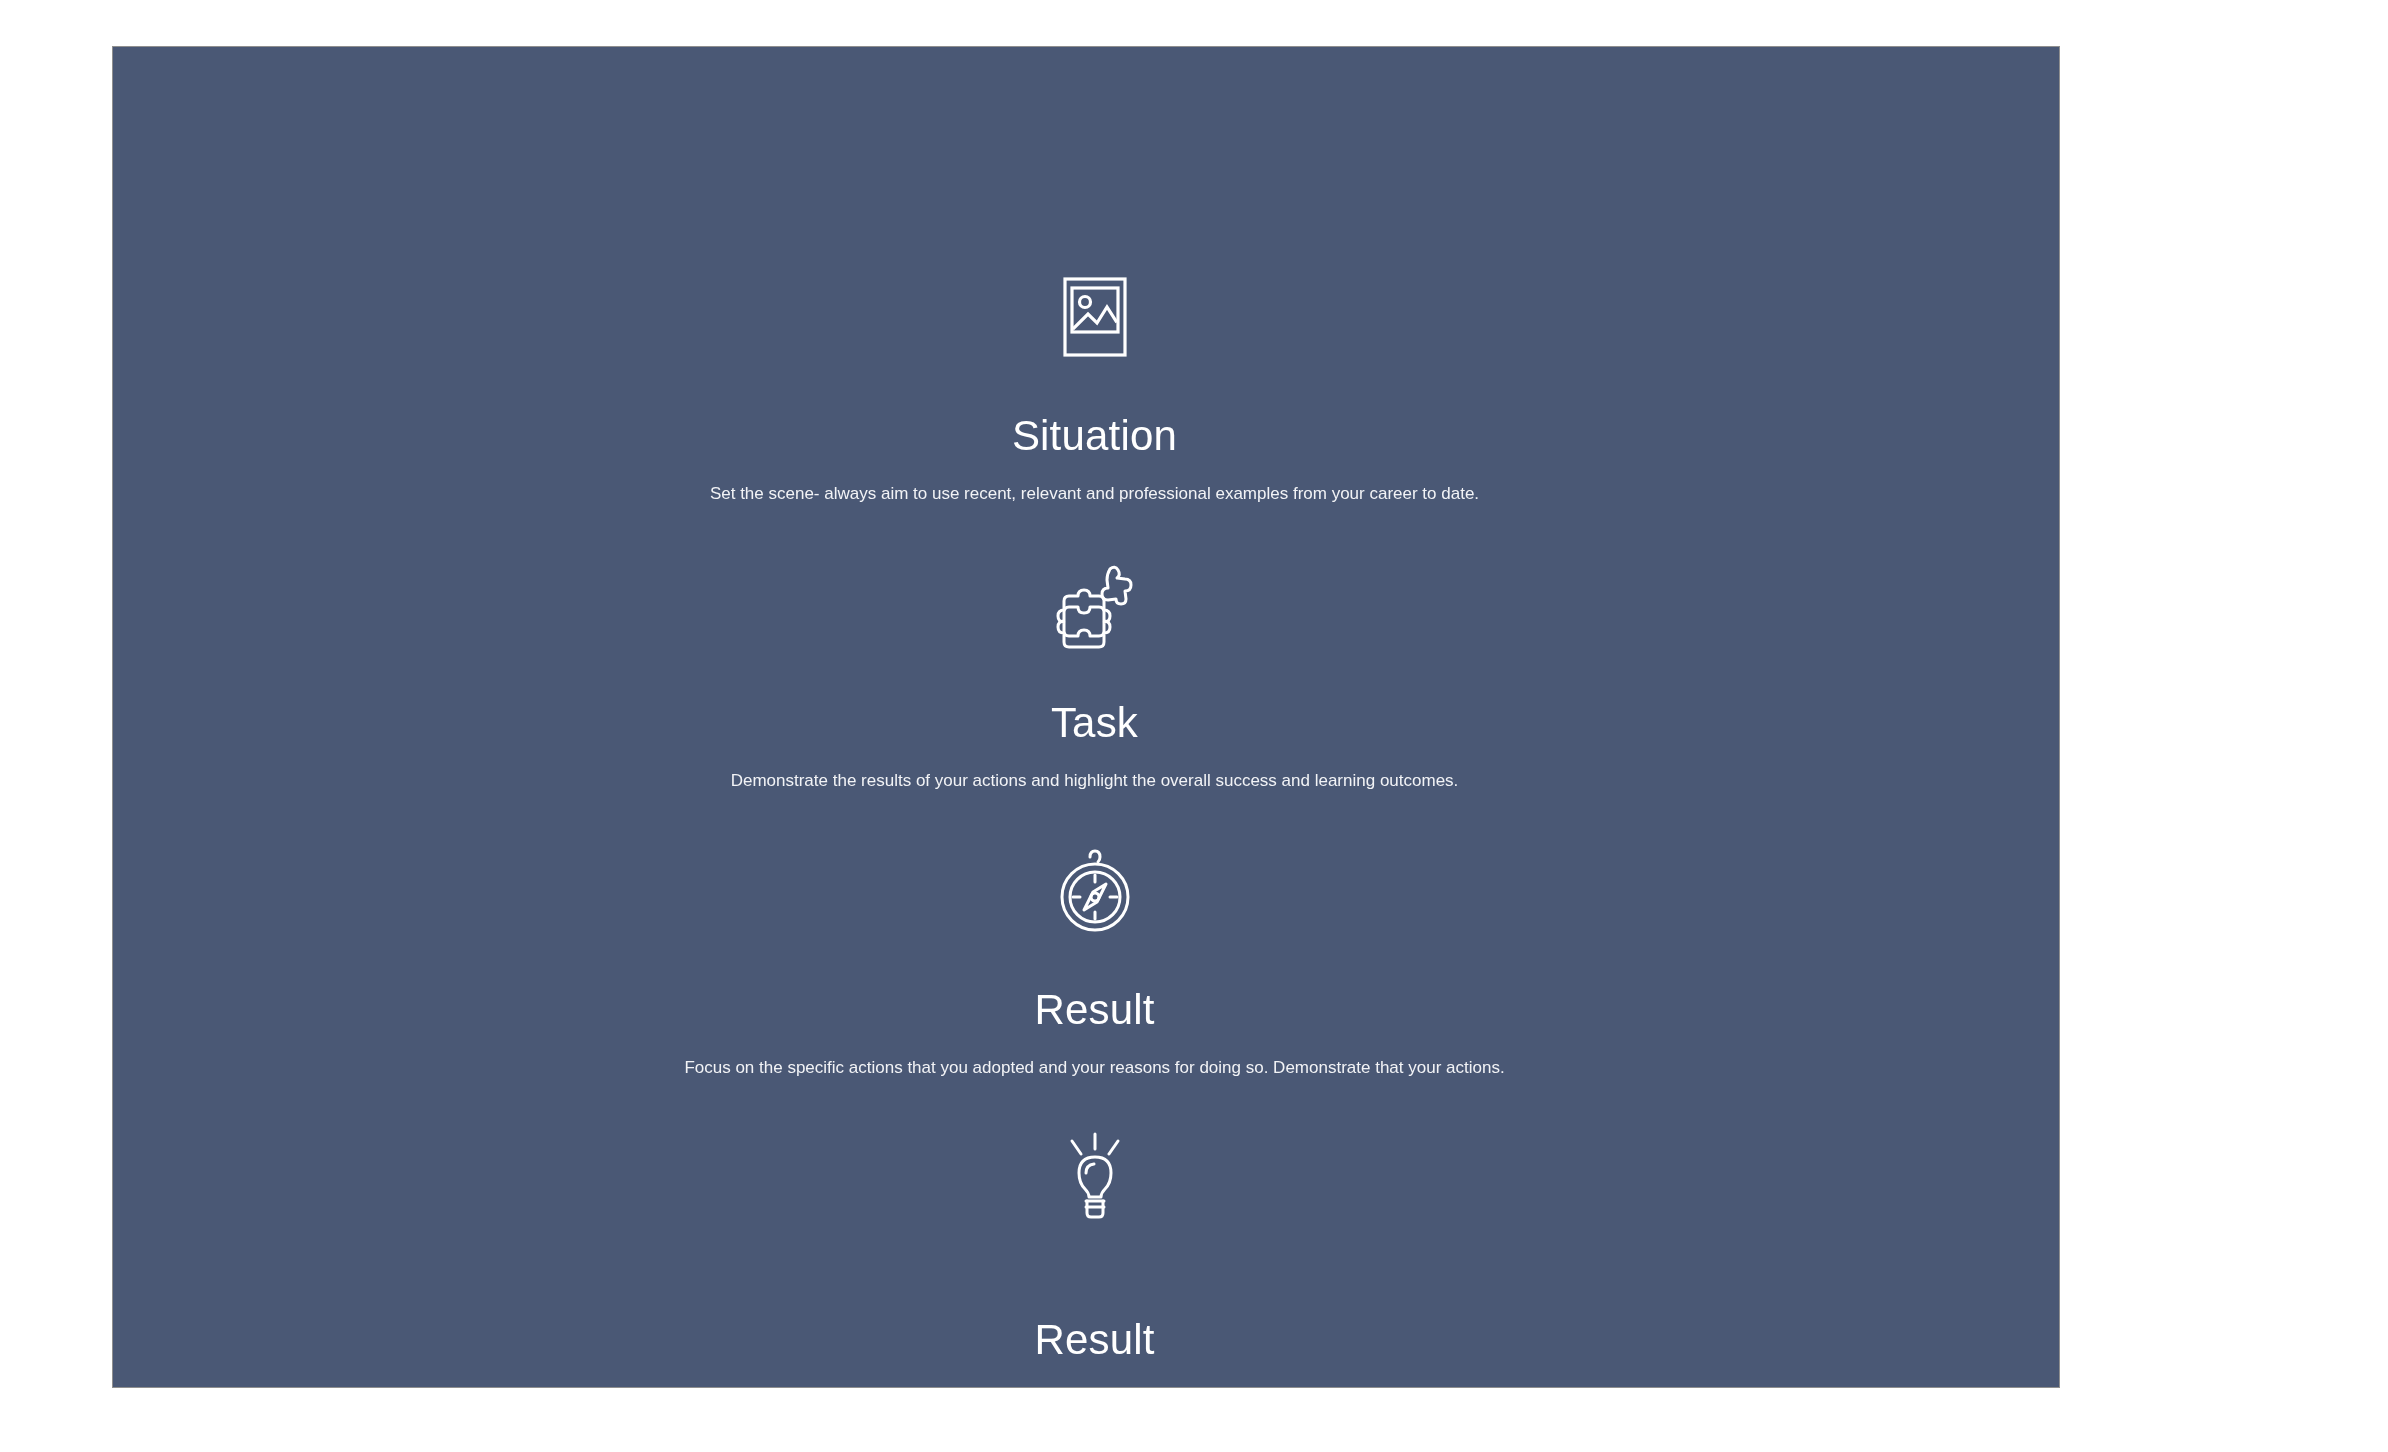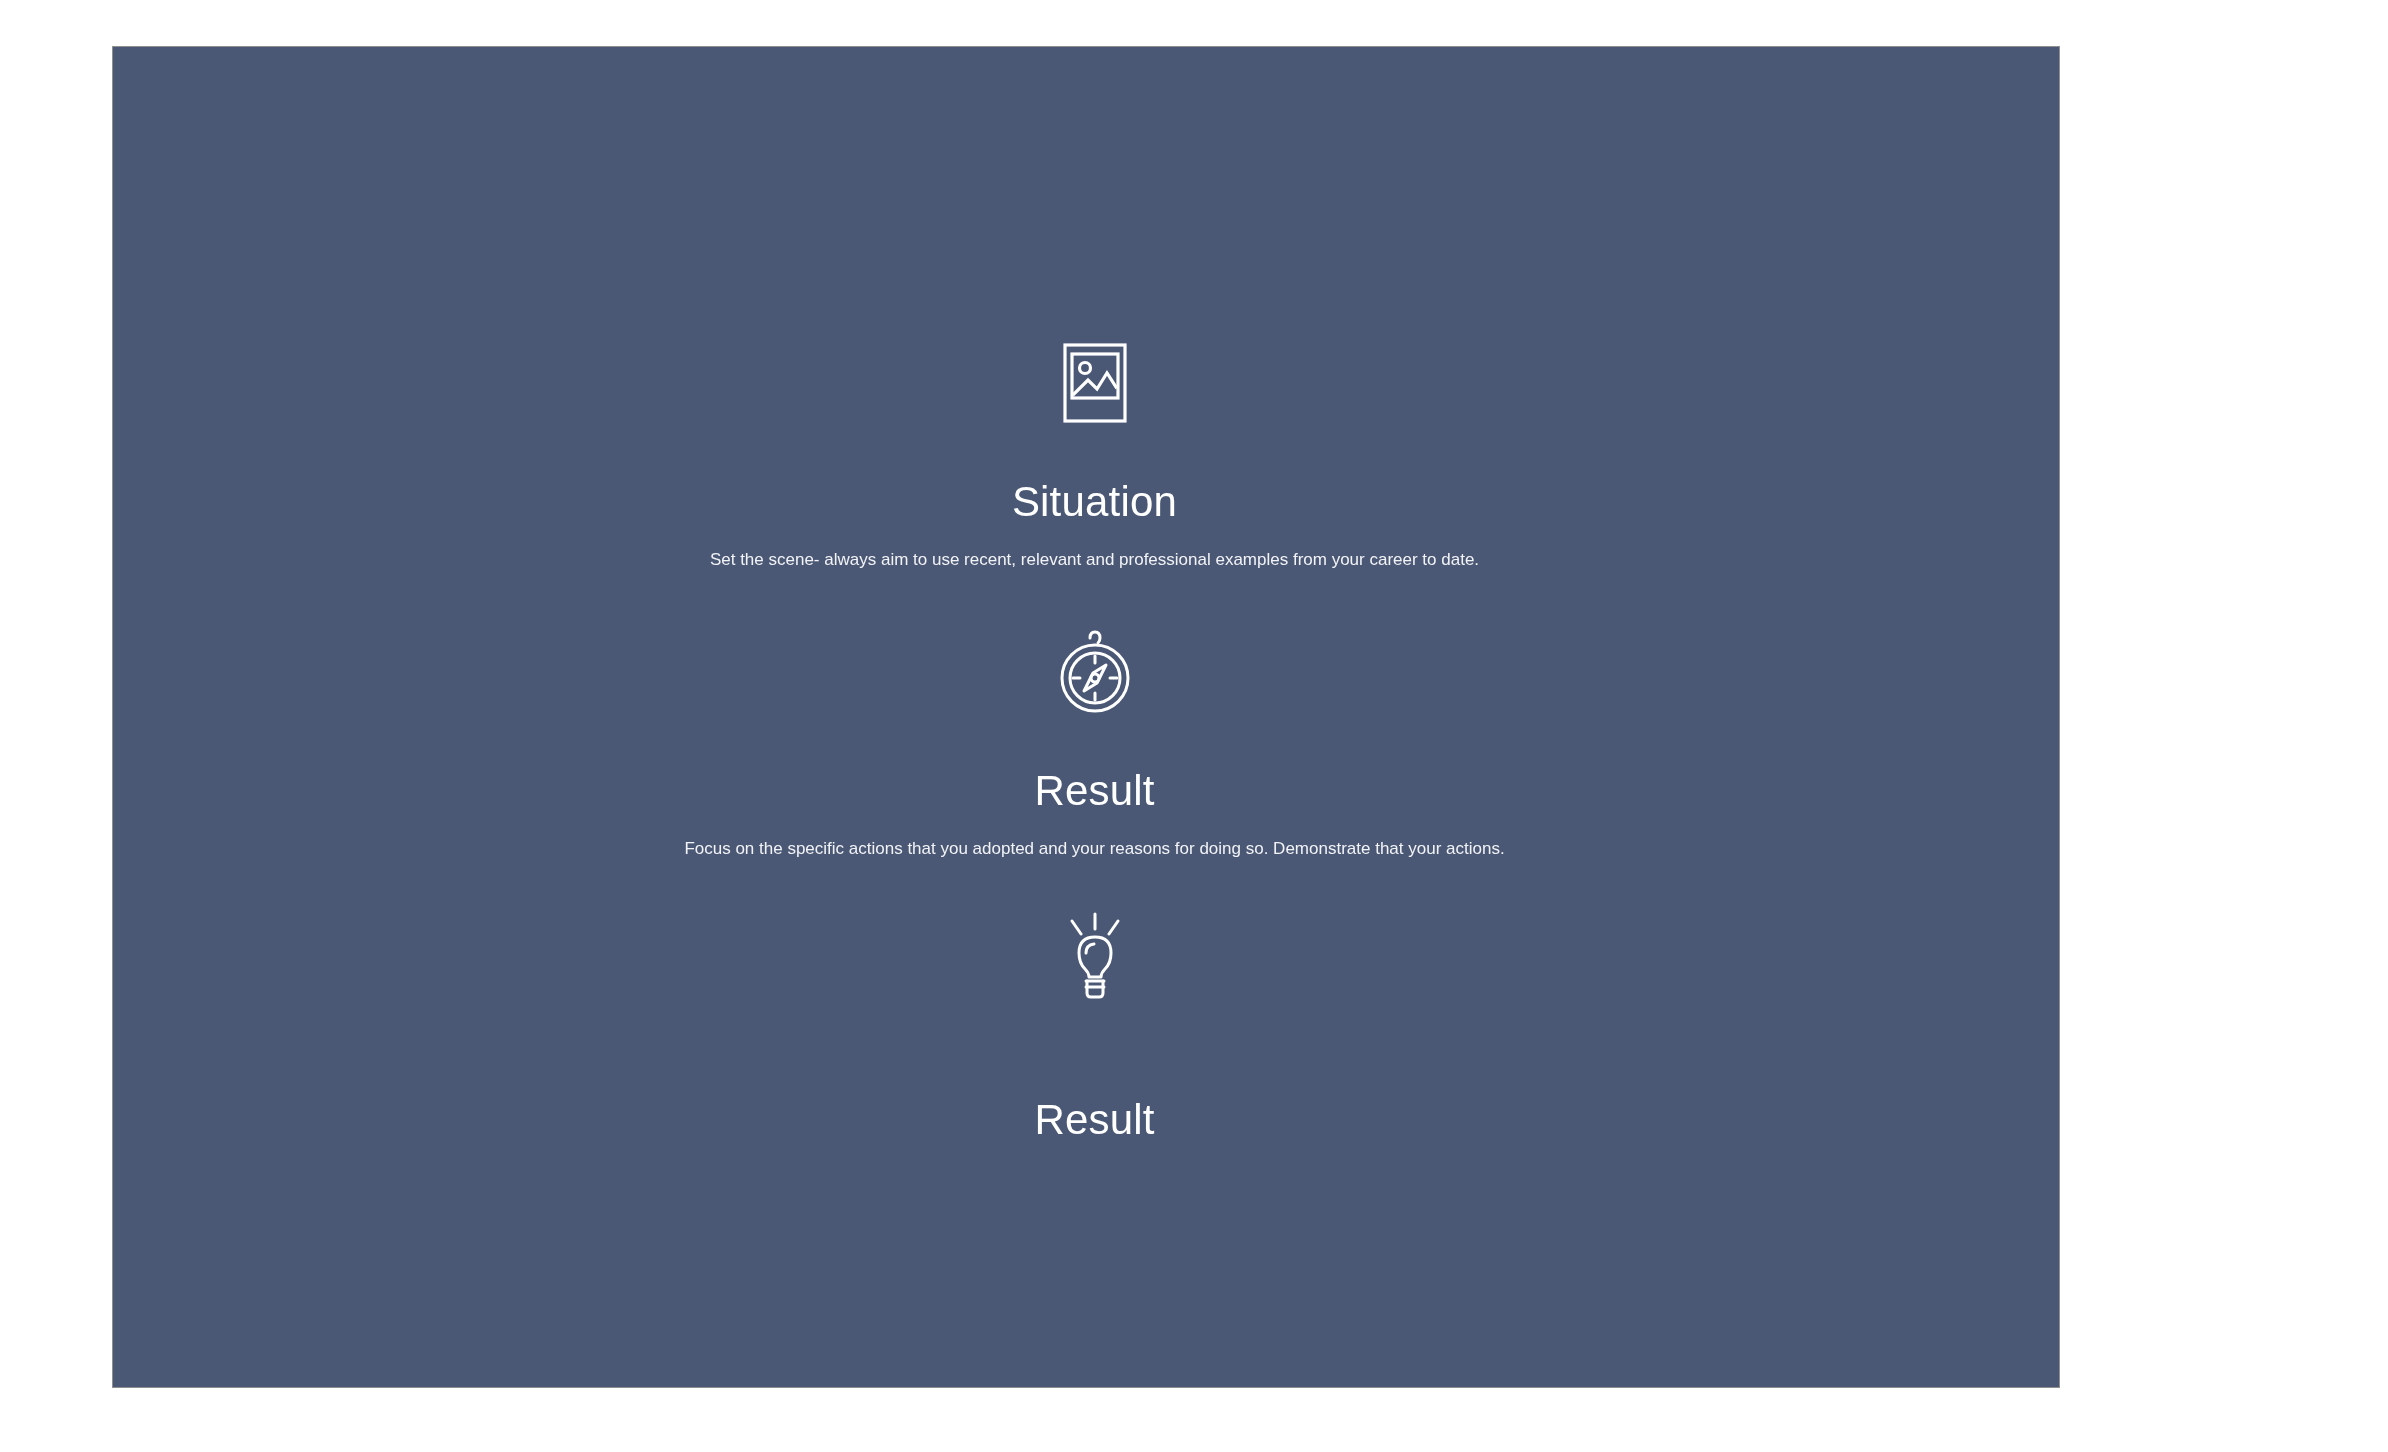--- a/index.html
+++ b/index.html
@@ -29,21 +29,21 @@
 
   .sections {
     position: absolute;
     left: 0;
     top: 0;
     width: 100%;
     height: 100%;
     display: flex;
     flex-direction: column;
     align-items: center;
-    justify-content: center;
+    justify-content: flex-end;
     padding-top: 68px;
     box-sizing: border-box;
     padding-left: 17px;
   }
 
   .section {
     width: 100%;
     display: flex;
     flex-direction: column;
     align-items: center;
@@ -104,20 +104,38 @@
           <rect x="2" y="2" width="60" height="76"></rect>
           <rect x="9" y="11" width="46" height="44"></rect>
           <circle cx="22" cy="25" r="5.5"></circle>
           <polyline points="11,51 25,37 34,46 44,30 53,44"></polyline>
         </svg>
       </div>
       <div class="section-title">Situation</div>
       <div class="section-desc">Set the scene- always aim to use recent, relevant and professional examples from your career to date.</div>
     </div>
 
+    <div class="section task">
+      <div class="section-icon">
+        <svg width="86" height="86" viewBox="0 0 86 86" fill="none" stroke="#ffffff" stroke-width="3" stroke-linecap="round" stroke-linejoin="round">
+
+          <path d="M58 6 q5 -4 8 1 q3 5 -1 8 l8 1 q6 0 6 6 q0 6 -6 6 l1 8 q0 5 -5 5 q-5 0 -5 -5
+                   l-8 1 q-6 0 -6 -6 q0 -6 6 -6 l-1 -8 q0 -6 3 -11 z"></path>
+
+          <path d="M24 27 q0 -6 6 -6 q6 0 6 6 l9 0 q5 0 5 5 l0 9 q6 0 6 6 q0 6 -6 6 l0 9 q0 5 -5 5
+                   l-9 0 q0 -6 -6 -6 q-6 0 -6 6 l-9 0 q-5 0 -5 -5 l0 -9 q-6 0 -6 -6 q0 -6 6 -6 l0 -9
+                   q0 -5 5 -5 z" transform="translate(2,6)"></path>
+
+          <path d="M12 52 l0 -5 q0 -5 5 -5 l9 0 q0 6 6 6 q6 0 6 -6 l9 0 q5 0 5 5 l0 9 q6 0 6 6
+                   q0 6 -6 6 l0 9 q0 5 -5 5 l-30 0 q-5 0 -5 -5 l0 -9 q-6 0 -6 -6 q0 -6 6 -6 z" transform="translate(0,2)"></path>
+        </svg>
+      </div>
+      <div class="section-title">Task</div>
+      <div class="section-desc">Demonstrate the results of your actions and highlight the overall success and learning outcomes.</div>
+    </div>
 
     <div class="section action">
       <div class="section-icon">
         <svg width="76" height="86" viewBox="0 0 76 86" fill="none" stroke="#ffffff" stroke-width="3" stroke-linecap="round" stroke-linejoin="round">
 
           <path d="M33 9 q0 -6 5 -6 q5 0 5 6 q0 3 -2 5"></path>
 
           <circle cx="38" cy="49" r="33"></circle>
 
           <circle cx="38" cy="49" r="25"></circle>

